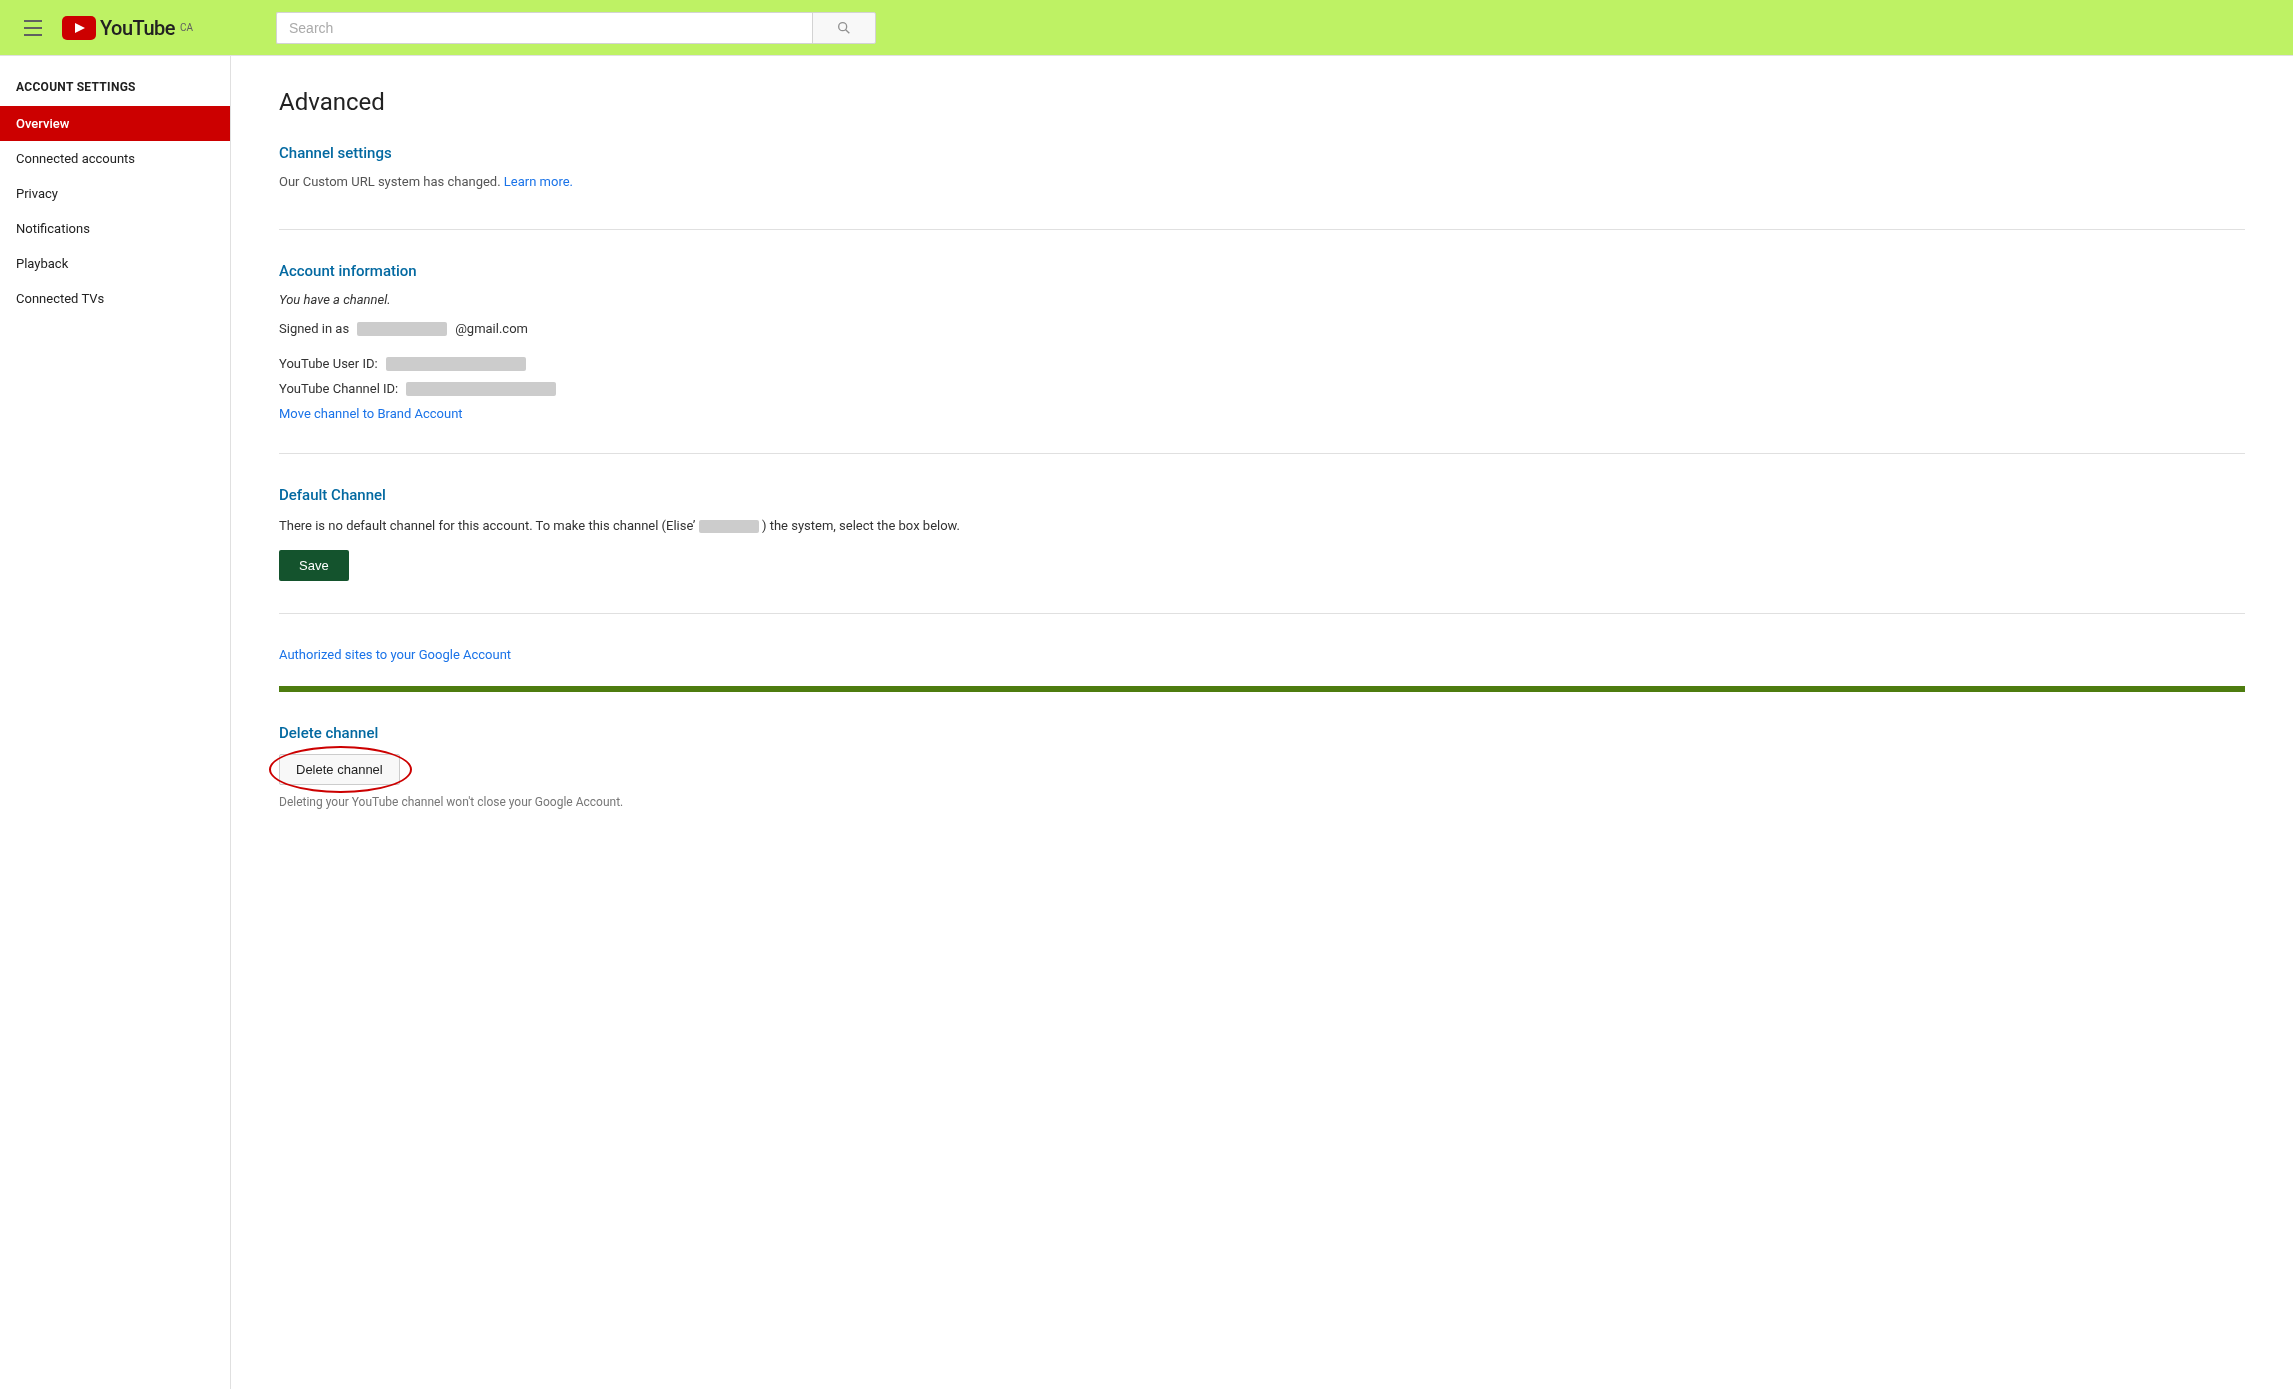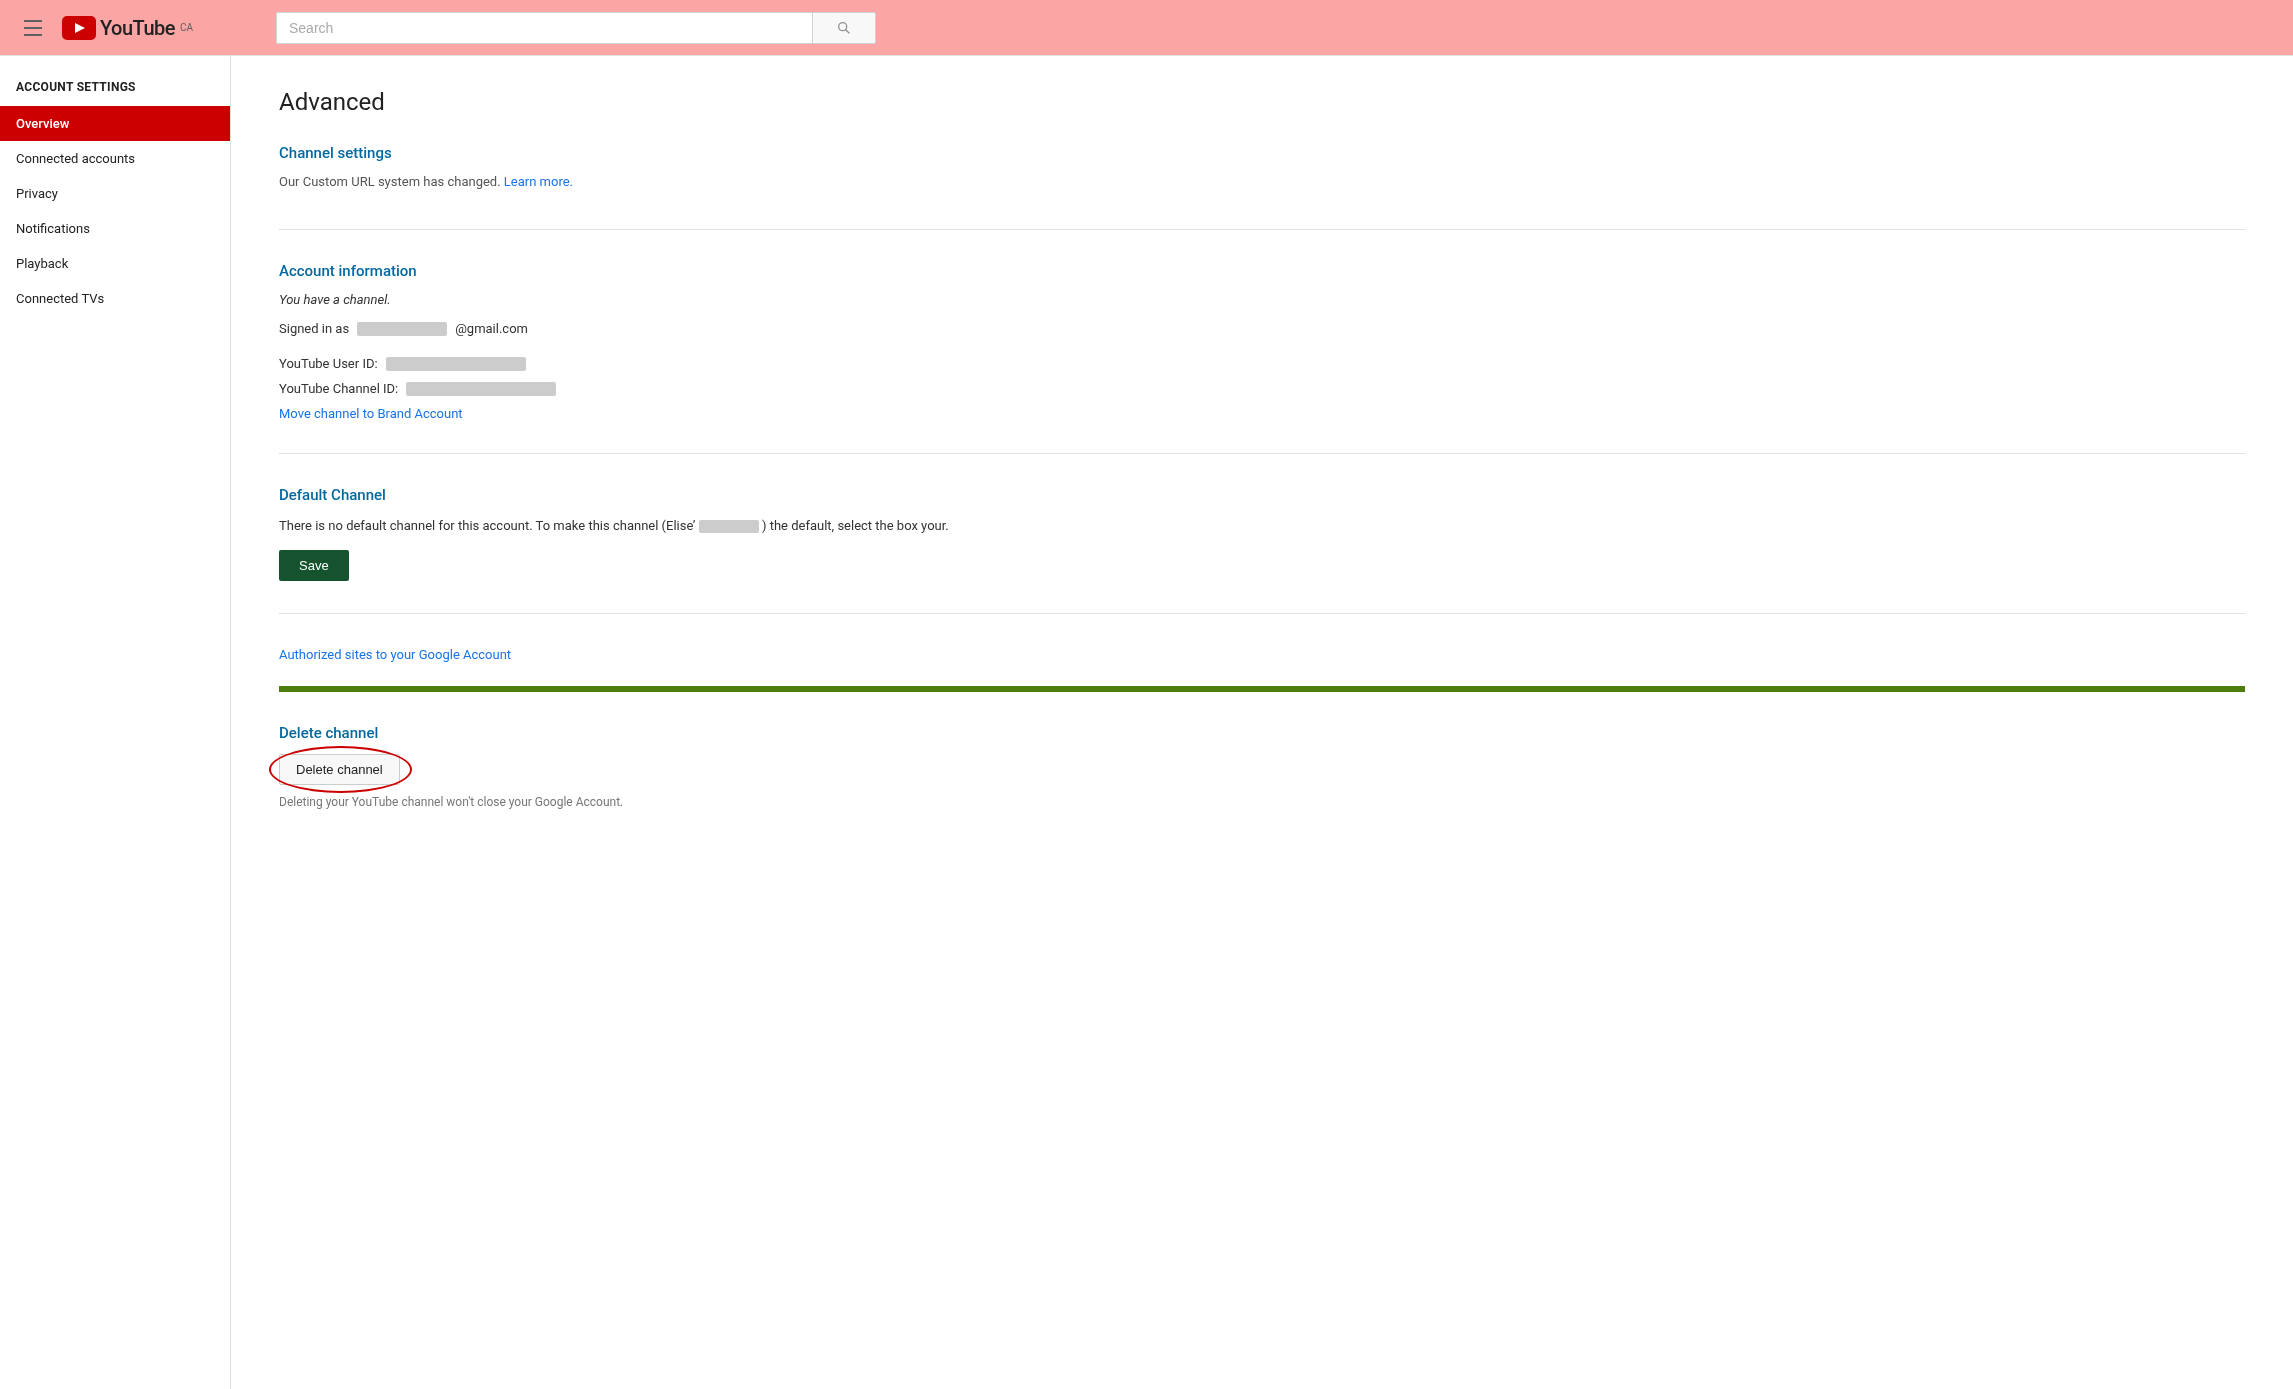--- a/index.html
+++ b/index.html
@@ -2,21 +2,21 @@
 <html><head>
   <meta charset="utf-8">
   <style>
     * { box-sizing: border-box; margin: 0; padding: 0; }
     body { font-family: Roboto, Arial, sans-serif; font-size: 14px; color: #222; background: #f1f1f1; }
 
     
     .header {
       display: flex;
       align-items: center;
-      background: #fca5a5;
+      background: #bef264;
       height: 56px;
       padding: 0 16px;
       border-bottom: 1px solid #e0e0e0;
       position: fixed;
       top: 0; left: 0; right: 0;
       z-index: 100;
     }
     .header-left {
       display: flex;
       align-items: center;
@@ -352,21 +352,21 @@
         <span class="redacted-block redacted-cid"></span>
       </div>
       <a class="move-link" href="#">Move channel to Brand Account</a>
     </div>
 
     <div class="section">
       <div class="section-title">Default Channel</div>
       <div class="default-channel-desc">
         <span>There is no default channel for this account. To make this channel (Elise’</span>
         <span class="redacted-block" style="width:60px;height:13px;display:inline-block;vertical-align:middle;"></span>
-        <span>) the default, select the box your.</span>
+        <span>) the system, select the box below.</span>
       </div>
       <button class="save-button">Save</button>
     </div>
 
     <div style="margin-bottom: 32px; padding-bottom: 24px; border-bottom: 6px solid #4d7c0f;">
       <a class="authorized-link" href="#">Authorized sites to your Google Account</a>
     </div>
 
     <div class="section">
       <div class="section-title">Delete channel</div>

